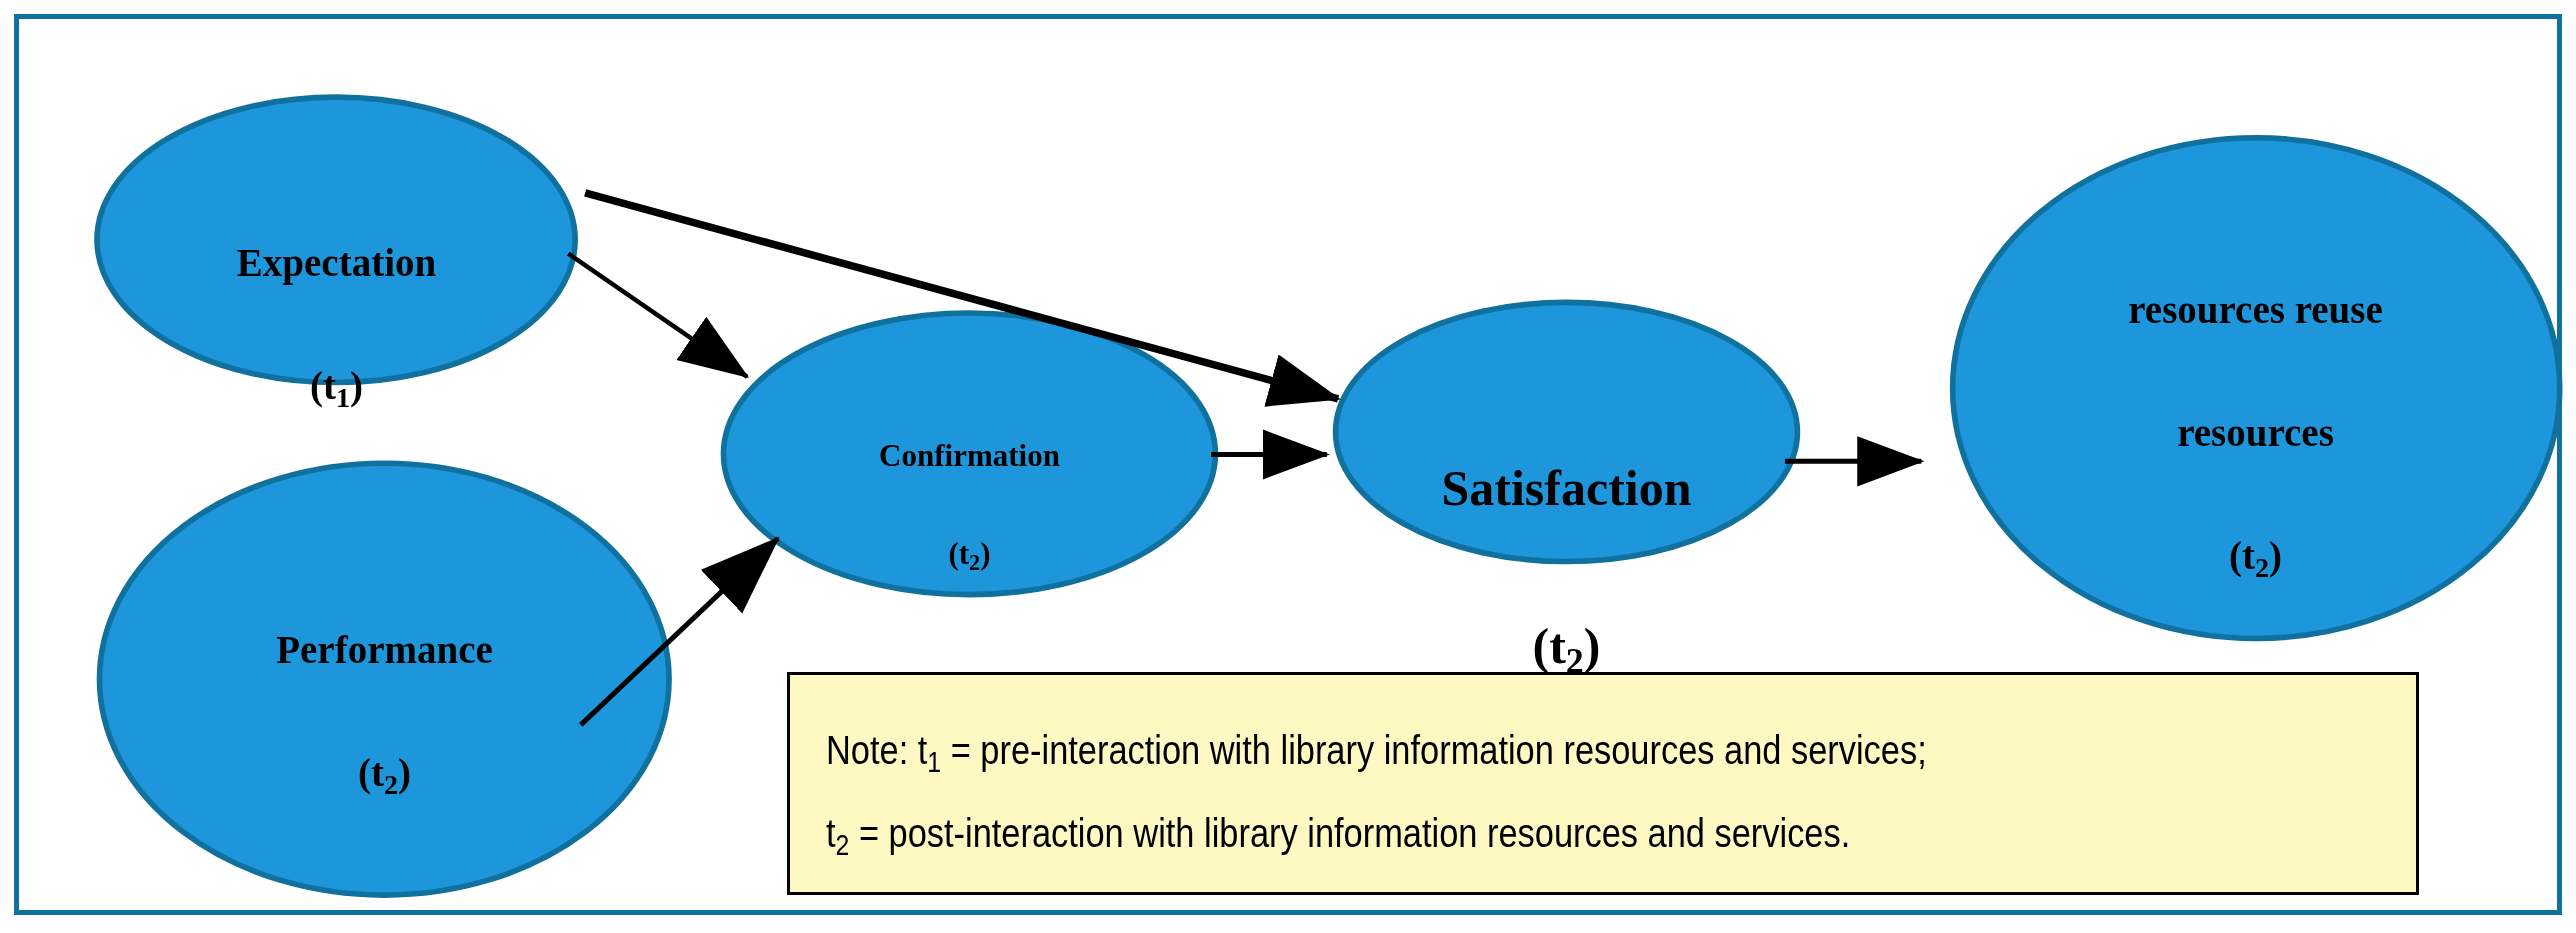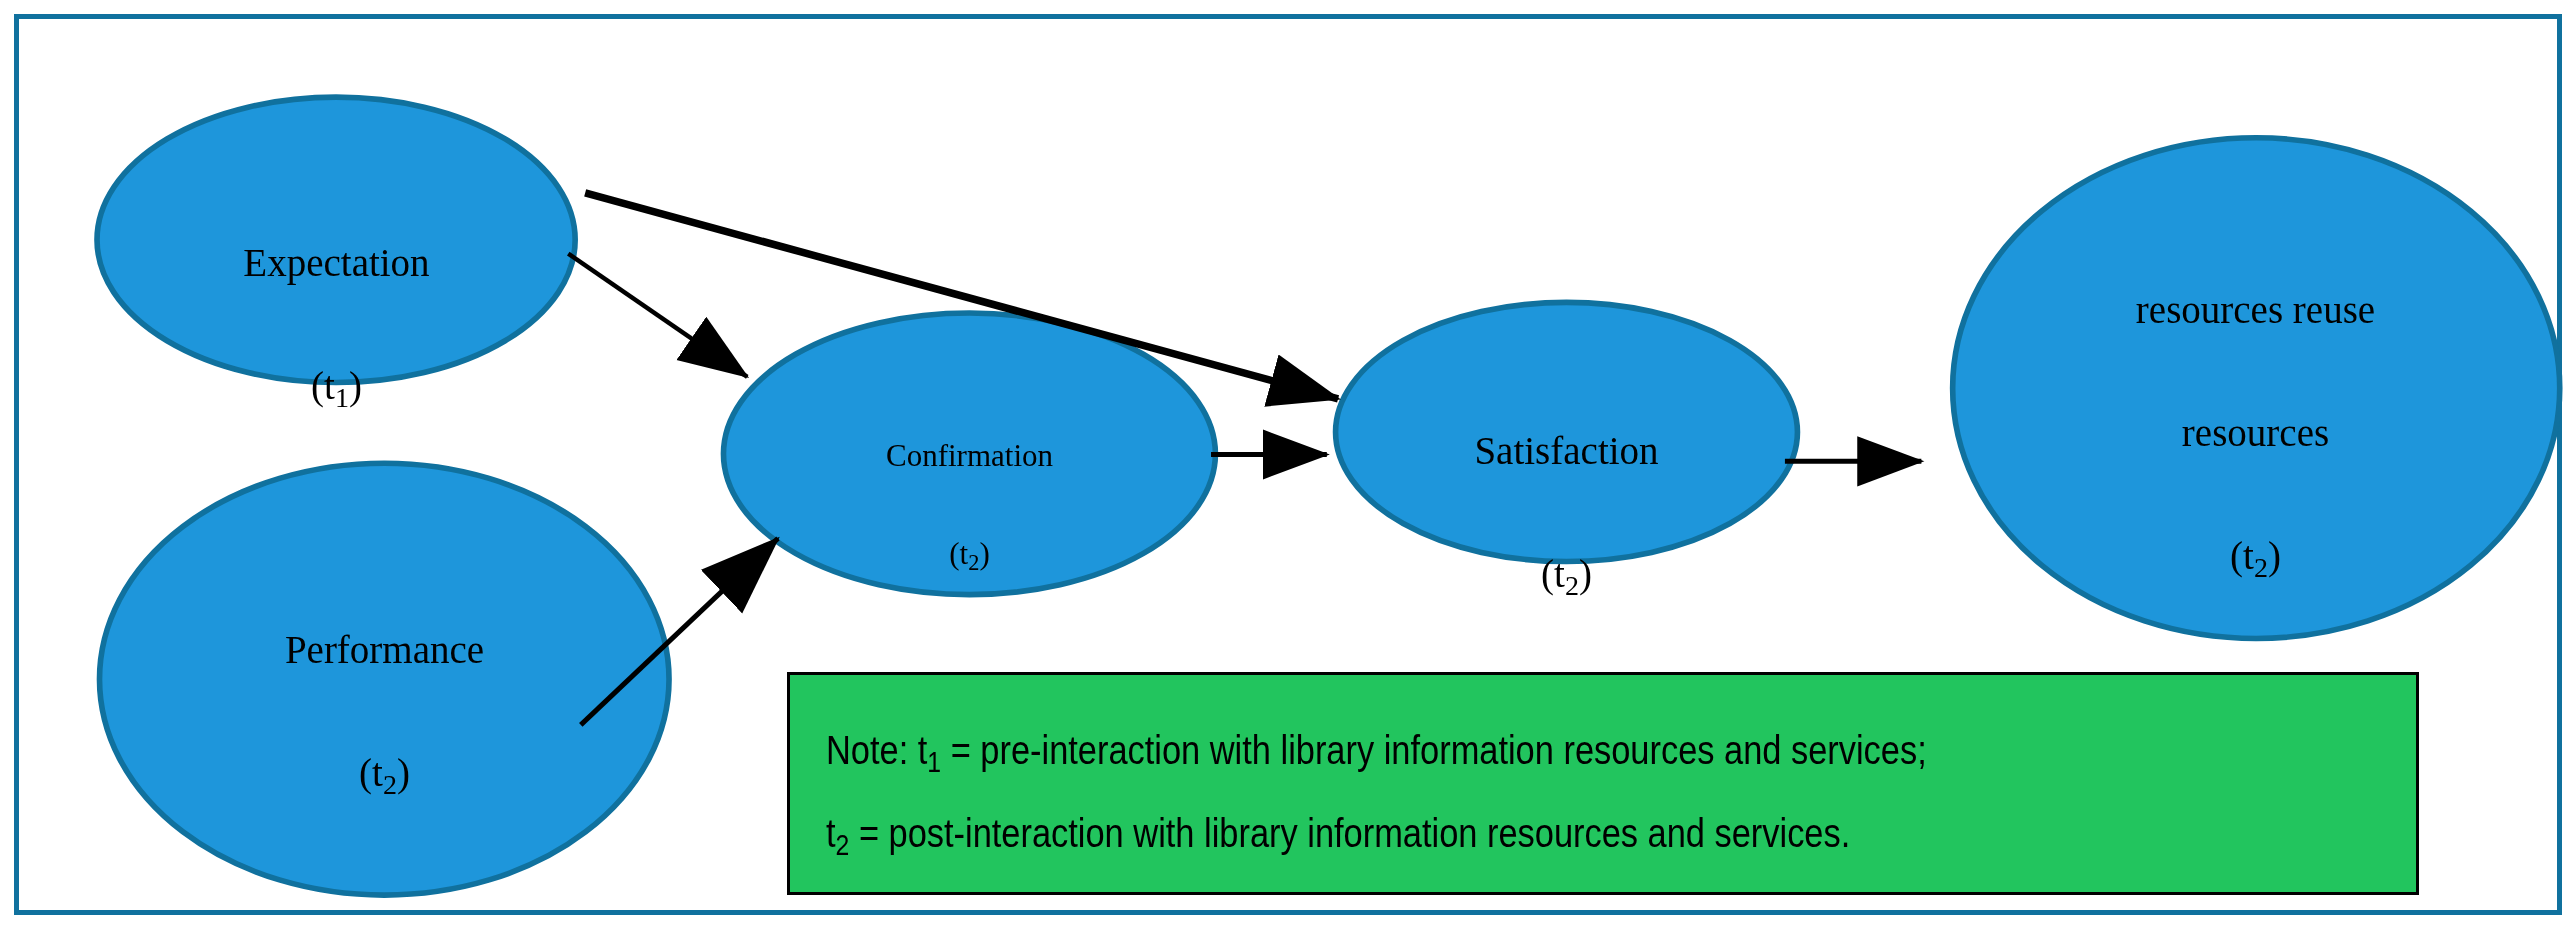--- a/index.html
+++ b/index.html
@@ -31,37 +31,37 @@
     left: 0;
     top: 0;
     width: 2576px;
     height: 934px;
   }
   .node-label {
     position: absolute;
     text-align: center;
     color: #000000;
     font-family: "Liberation Serif", "DejaVu Serif", serif;
-    font-weight: normal;
+    font-weight: bold;
     line-height: 1.58;
     pointer-events: none;
     white-space: pre-line;
   }
   .node-line { display: block; }
   .sub { font-size: 0.72em; vertical-align: -0.28em; }
 
   #note-box {
     position: absolute;
     left: 787px;
     top: 672px;
     width: 1632px;
     height: 223px;
     border: 3.1px solid #000000;
     box-sizing: border-box;
-    background: #22c55e;
+    background: #fef9c3;
   }
   .note-line {
     position: absolute;
     left: 36px;
     color: #000000;
     font-family: "Liberation Sans Narrow", "Liberation Sans", "DejaVu Sans", sans-serif;
     font-size: 40px;
     font-stretch: condensed;
     transform: scaleX(0.86);
     transform-origin: left center;
@@ -119,21 +119,21 @@
   <div class="node-label" style="left:159px; top:557px; width:451px; font-size:39px;">
     <span class="node-line">Performance</span>
     <span class="node-line"><span>(t</span><span class="sub">2</span><span>)</span></span>
   </div>
 
   <div class="node-label" style="left:744px; top:383px; width:451px; font-size:31px;">
     <span class="node-line">Confirmation</span>
     <span class="node-line"><span>(t</span><span class="sub">2</span><span>)</span></span>
   </div>
 
-  <div class="node-label" style="left:1341px; top:358px; width:451px; font-size:39px;">
+  <div class="node-label" style="left:1341px; top:370px; width:451px; font-size:50px;">
     <span class="node-line">Satisfaction</span>
     <span class="node-line"><span>(t</span><span class="sub">2</span><span>)</span></span>
   </div>
 
   <div class="node-label" style="left:1996px; top:217px; width:519px; font-size:39px;">
     <span class="node-line">resources reuse</span>
     <span class="node-line">resources</span>
     <span class="node-line"><span>(t</span><span class="sub">2</span><span>)</span></span>
   </div>
 

